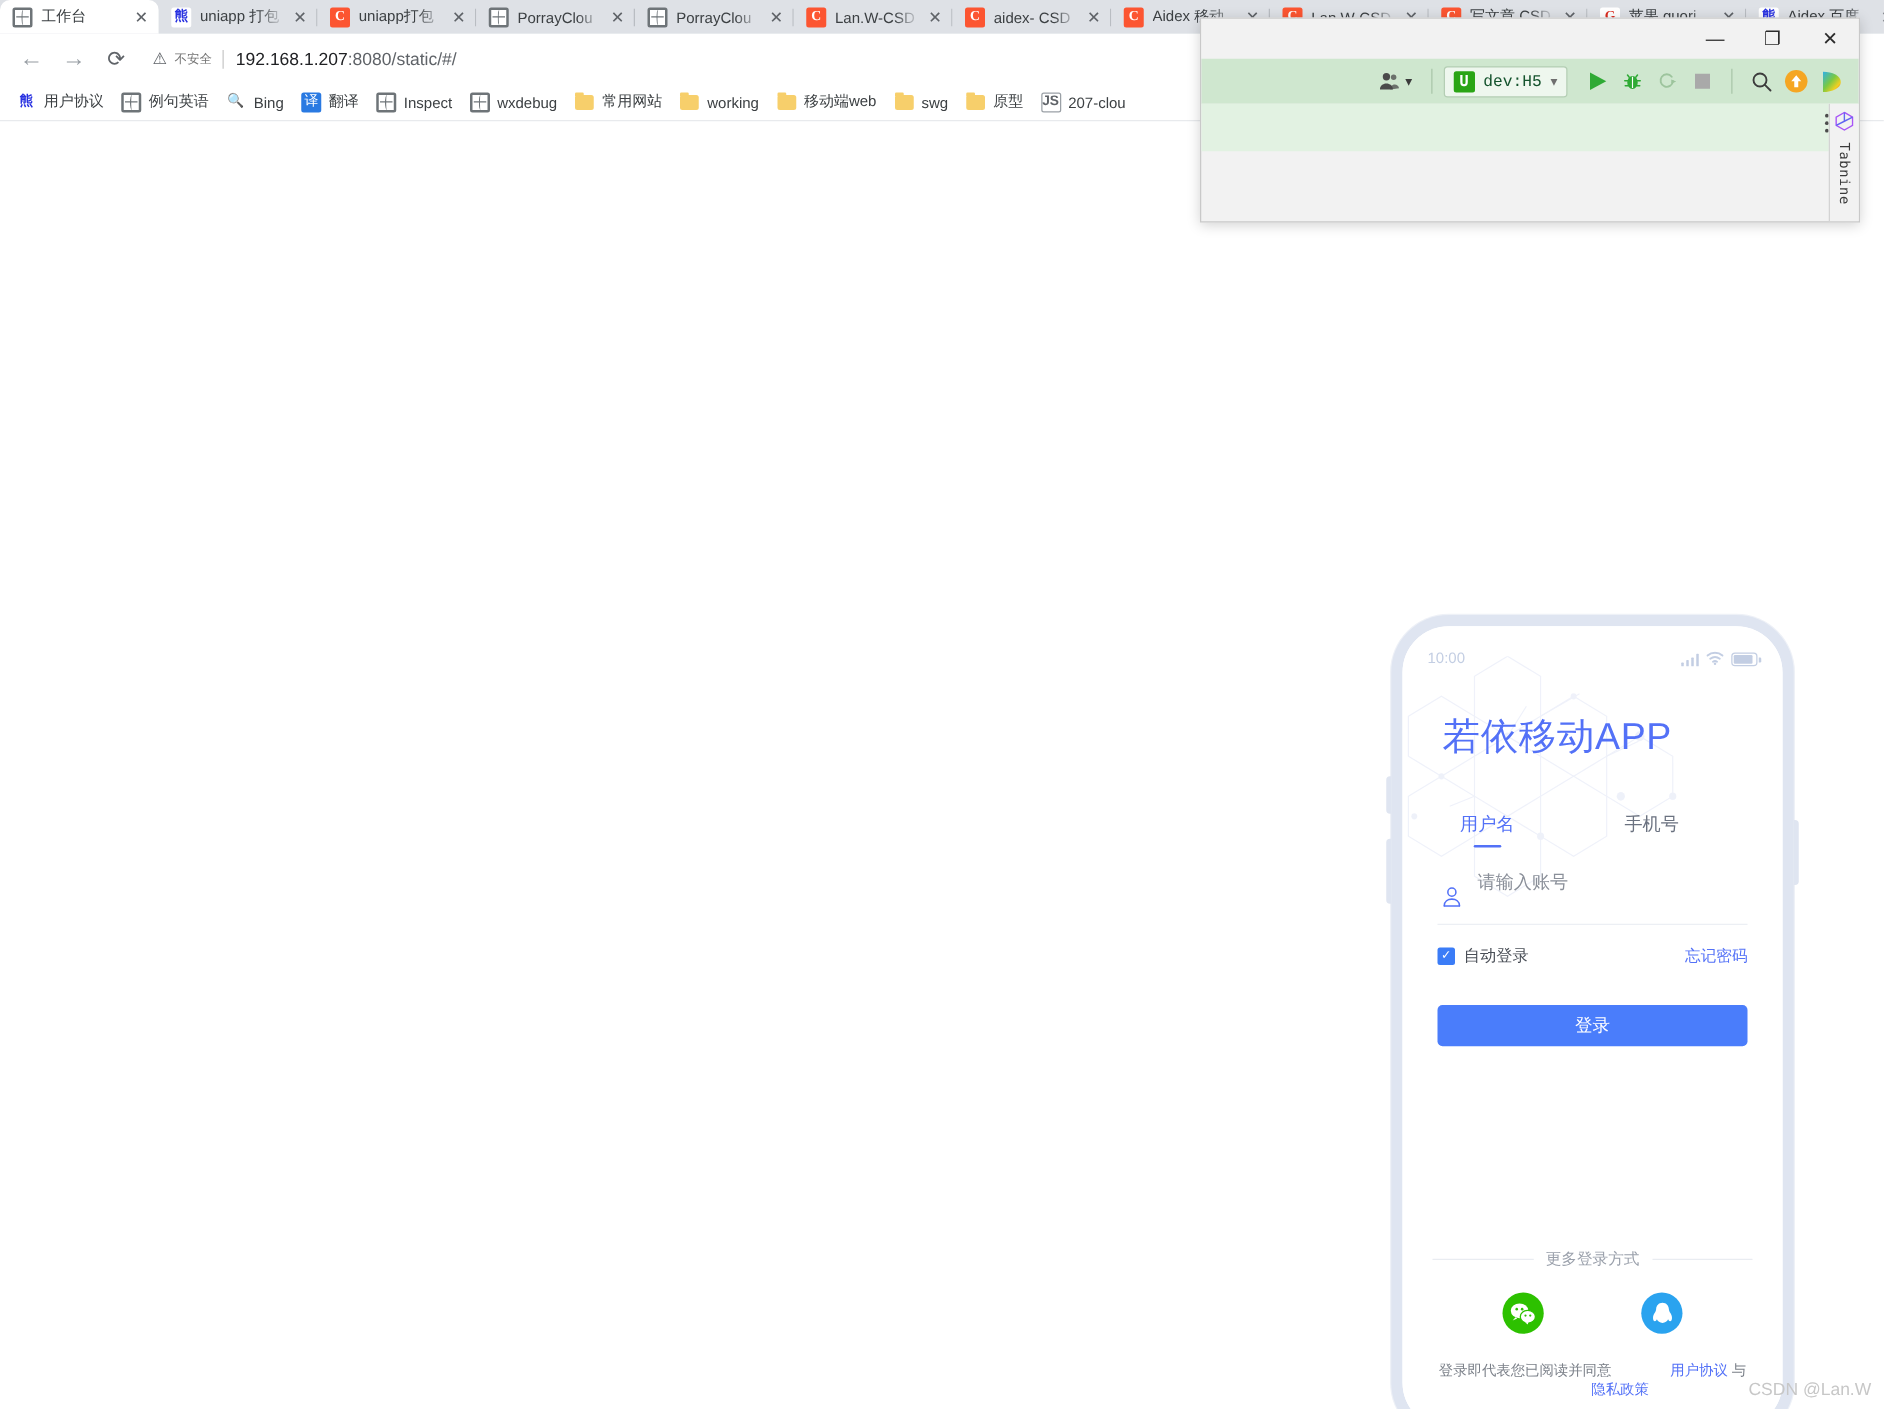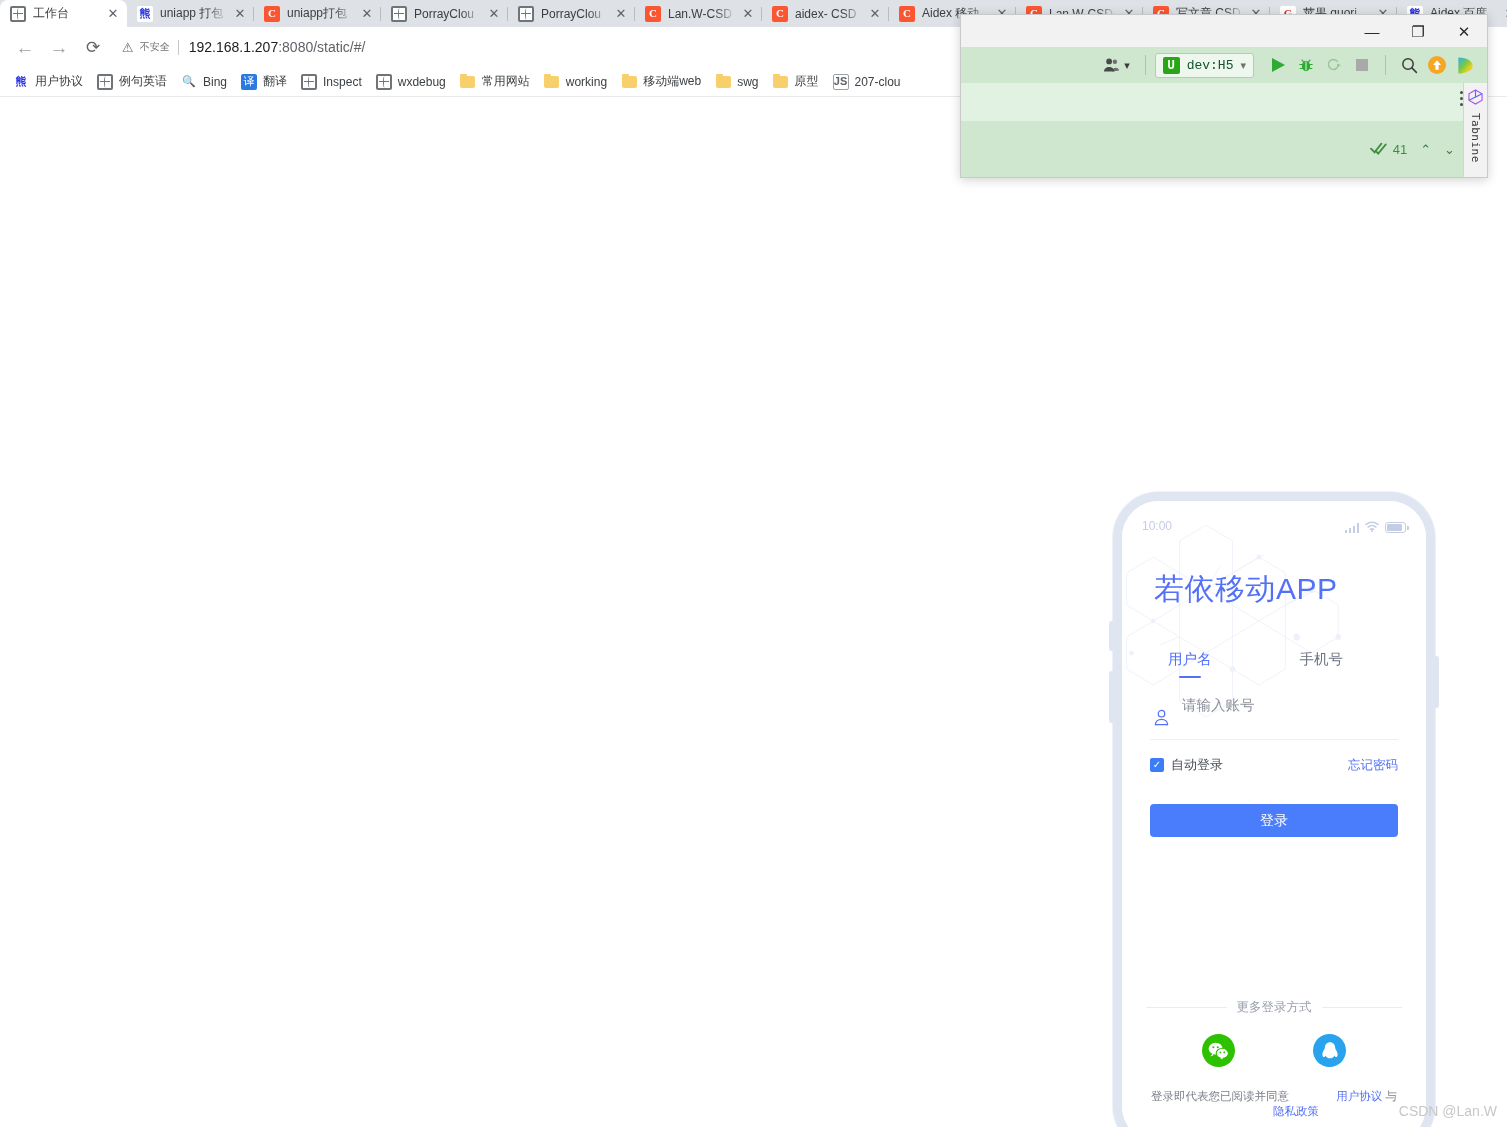--- a/index.html
+++ b/index.html
@@ -679,33 +679,20 @@
     </div>
 
     <div class="hb-body">
       <div class="hb-kebab">
           <i></i>
           <i></i>
           <i></i>
         </div>
     </div>
 
-    <div class="hb-status">
-      <span class="hb-count">
-        <span>
-          <svg width="18" height="14" viewBox="0 0 18 14" fill="none" stroke="#3f8f3f" stroke-width="1.8" stroke-linecap="round">
-            <path d="M1 7.6 4.6 11.4 11.4 2.6"></path>
-              <path d="M5.6 9.8 8.2 12.6 15.8 3.4"></path>
-          </svg>
-        </span>
-        <span>41</span>
-      </span>
-      <span class="hb-chev">⌃</span>
-      <span class="hb-chev">⌄</span>
-    </div>
 
     <div class="tabnine">
       <span>
         <svg width="15" height="16" viewBox="0 0 16 17" fill="none" stroke="#a855f7" stroke-width="1.2">
           <polygon points="8,1 15,5 15,12 8,16 1,12 1,5"></polygon>
           <path d="M8,1 L8,8.5 L15,5 M8,8.5 L1,12" stroke="#6366f1"></path>
         </svg>
       </span>
       <span class="tn-label">Tabnine</span>
     </div>

